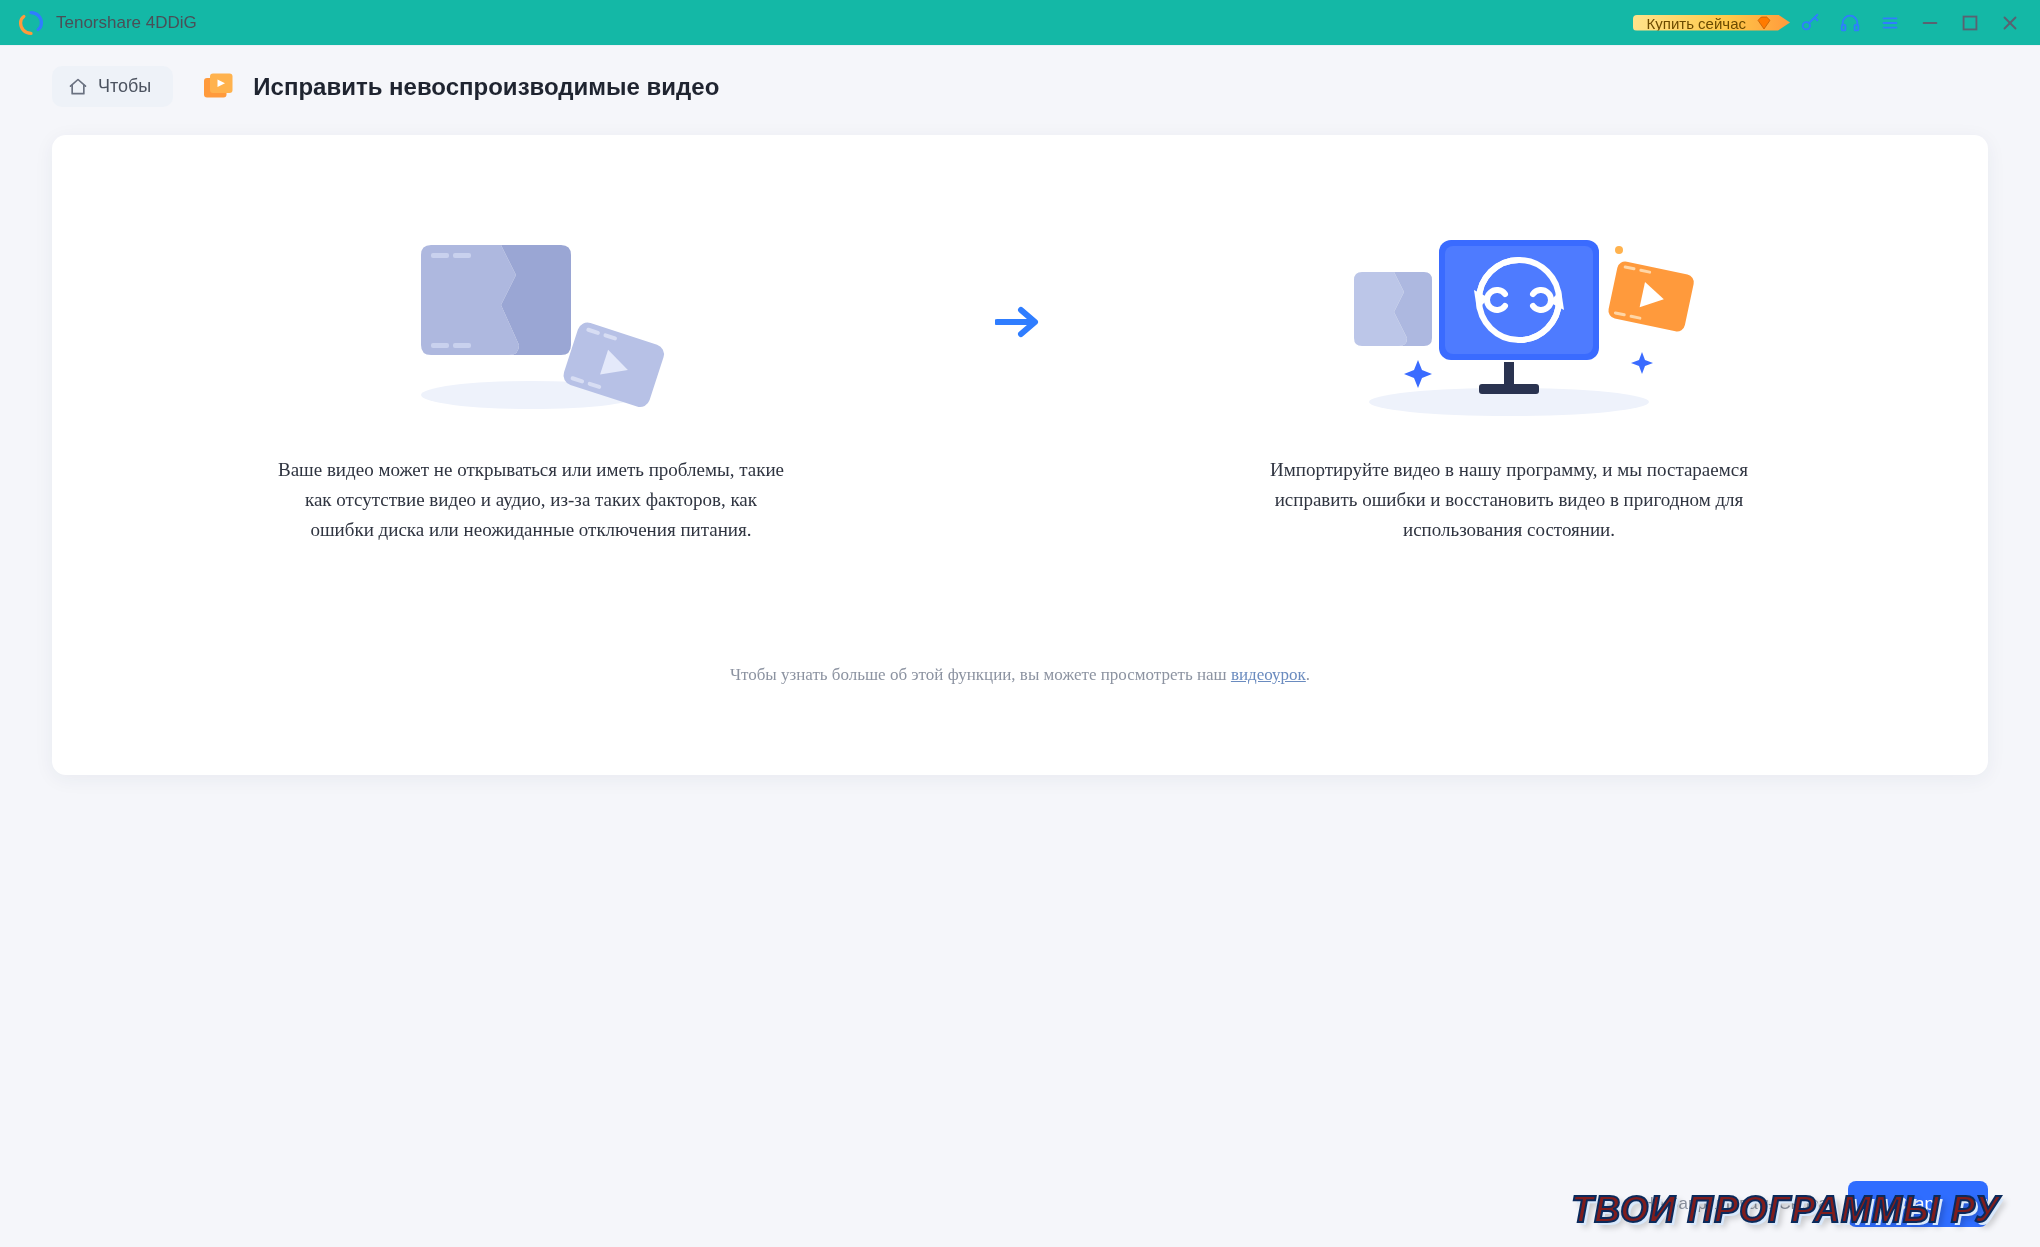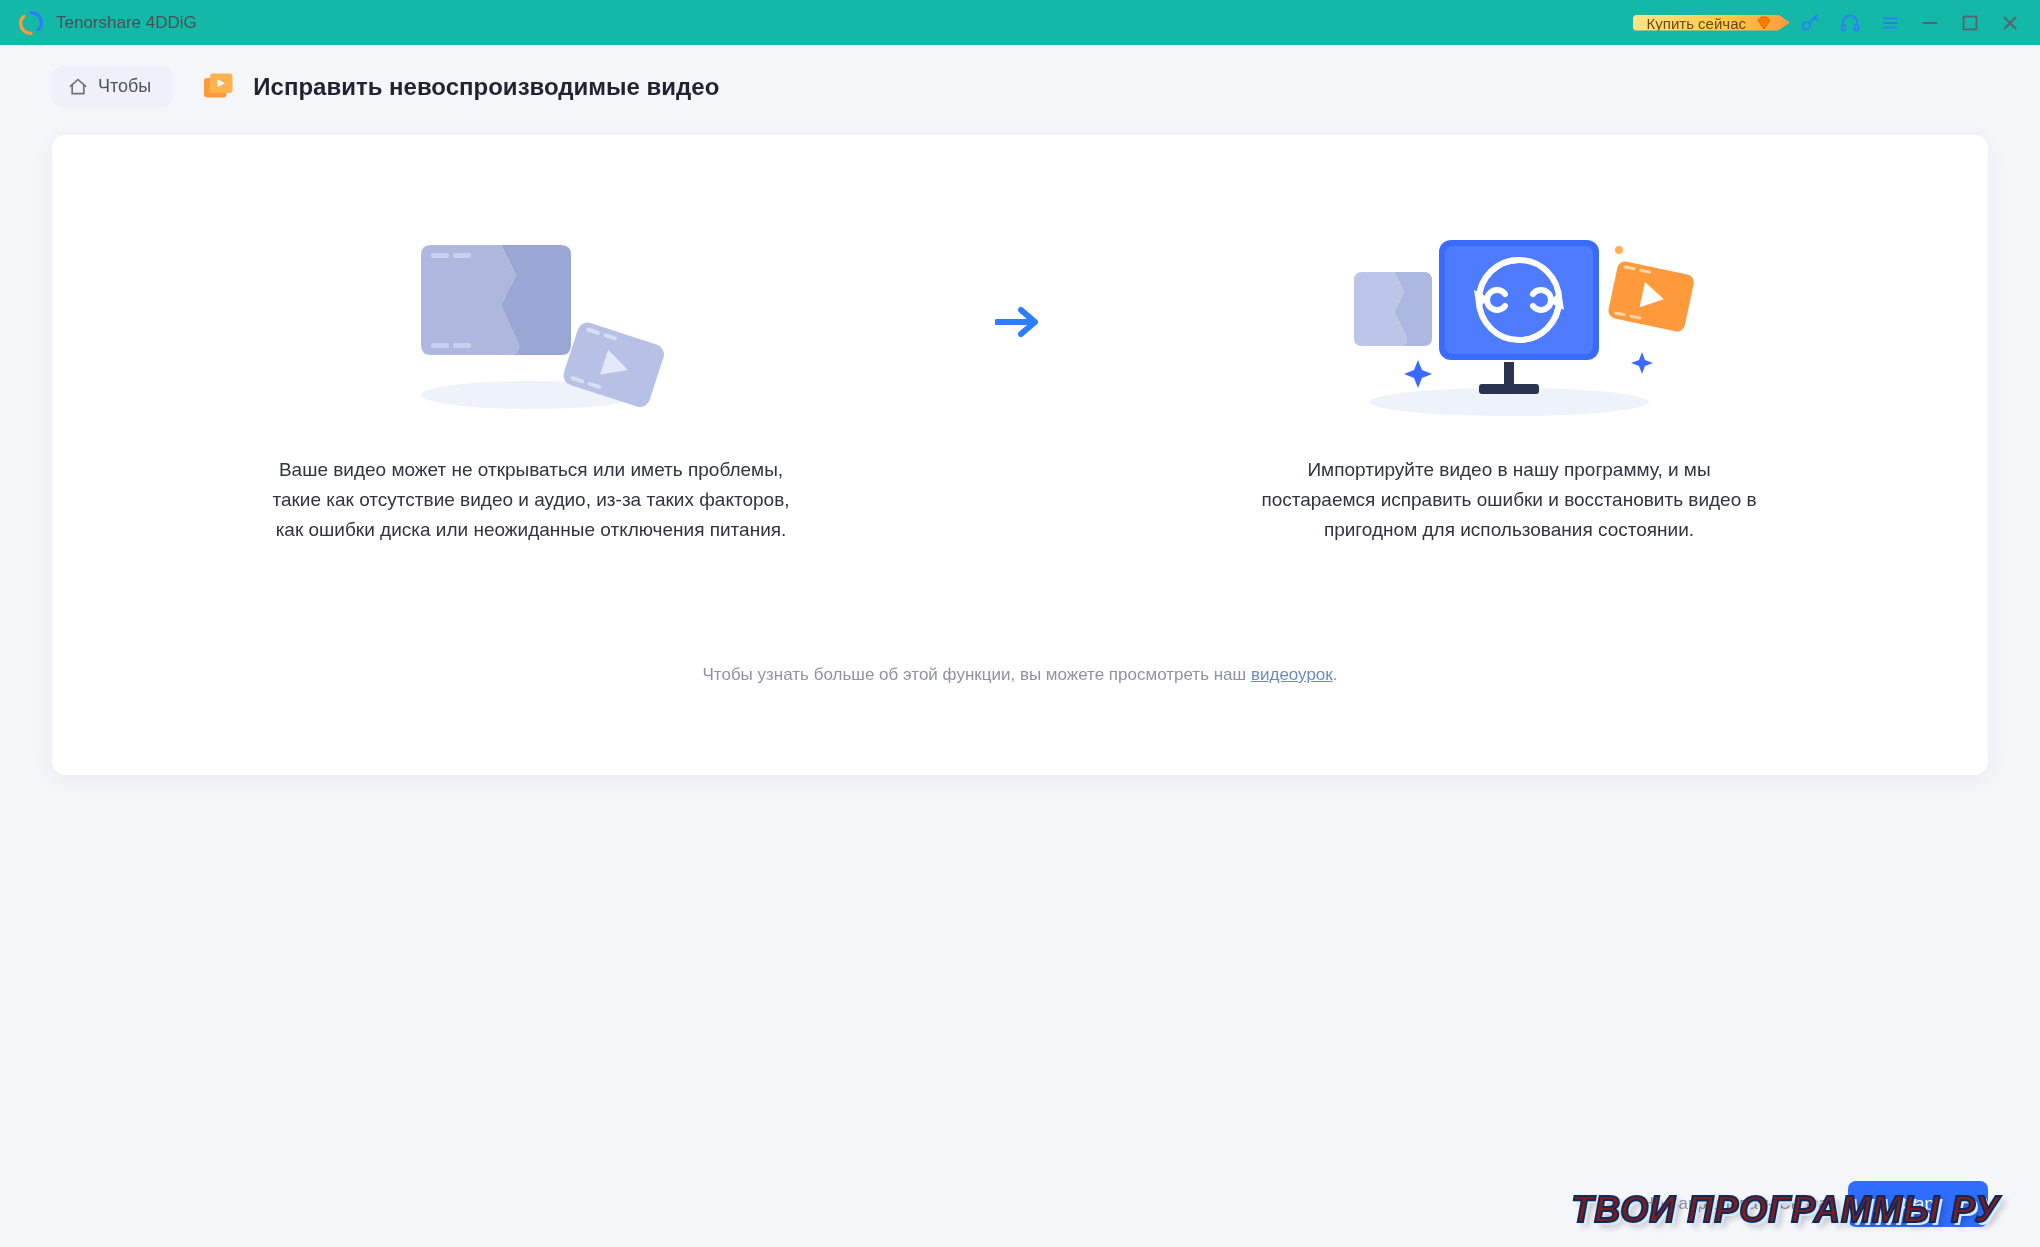--- a/index.html
+++ b/index.html
@@ -74,20 +74,21 @@
 
   
   .card {
     margin: 18px 52px 0 52px;
     background: #ffffff;
     border-radius: 14px;
     box-shadow: 0 4px 20px rgba(30,50,90,0.06);
     padding: 80px 60px 50px 60px;
     position: relative;
     min-height: 640px;
+    font-family: Liberation Serif, serif;
   }
   .panels {
     display: flex;
     align-items: flex-start;
     justify-content: space-between;
     gap: 30px;
   }
   .panel {
     flex: 1;
     display: flex;

